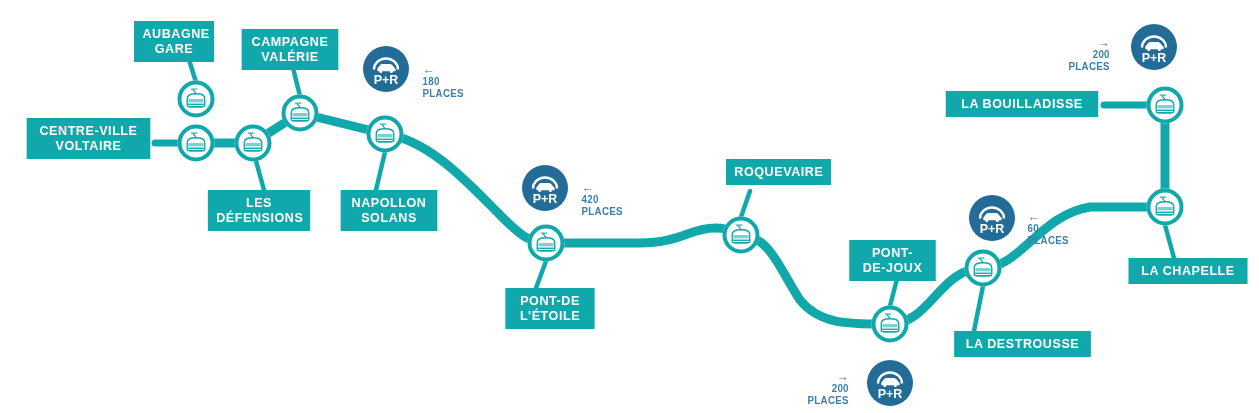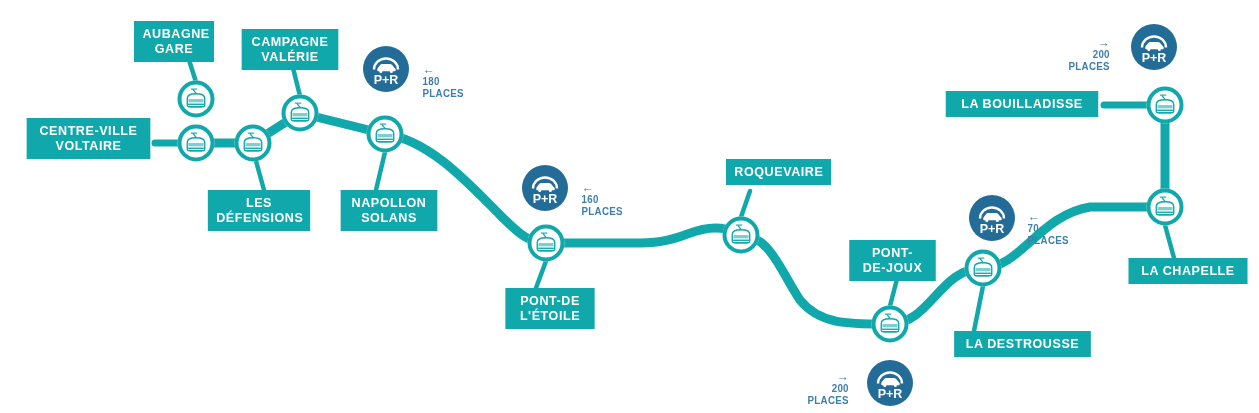--- a/index.html
+++ b/index.html
@@ -178,31 +178,31 @@
       <div class="pr-info align-left" style="left: 421px; top: 64px; color: rgb(61, 127, 168);"><span class="arrow">←</span><span>180</span><br><span>PLACES</span></div>
       <div class="pr-badge" style="left: 522px; top: 165px; background: rgb(35, 108, 151);">
         <svg width="46" height="46" viewBox="0 0 46 46">
           <path d="M 11 23.5 a 12 11 0 0 1 24 0" fill="none" stroke="#ffffff" stroke-width="2.4"></path>
           <path d="M 14.5 22.6 l 2.6 -3.6 q 0.8 -1.1 2.3 -1.1 l 7.2 0 q 1.6 0 2.6 1.1 l 2.6 3.3 q 0.9 0.2 0.9 1.1 l 0 1.1 q 0 0.8 -0.9 0.8 l -16.6 0 q -0.9 0 -0.9 -0.8 l 0 -1.1 q 0 -0.8 0.2 -0.8 z" fill="#ffffff"></path>
           <circle cx="17.8" cy="25.6" r="1.5" fill="#ffffff"></circle>
           <circle cx="28.4" cy="25.6" r="1.5" fill="#ffffff"></circle>
           <text x="23" y="38.2" fill="#ffffff" font-family="Liberation Sans, sans-serif" font-size="12.5" font-weight="bold" text-anchor="middle">P+R</text>
         </svg>
       </div>
-      <div class="pr-info align-left" style="left: 580px; top: 182px; color: rgb(61, 127, 168);"><span class="arrow">←</span><span>160</span><br><span>PLACES</span></div>
+      <div class="pr-info align-left" style="left: 580px; top: 182px; color: rgb(61, 127, 168);"><span class="arrow">←</span><span>420</span><br><span>PLACES</span></div>
       <div class="pr-badge" style="left: 969px; top: 195px; background: rgb(35, 108, 151);">
         <svg width="46" height="46" viewBox="0 0 46 46">
           <path d="M 11 23.5 a 12 11 0 0 1 24 0" fill="none" stroke="#ffffff" stroke-width="2.4"></path>
           <path d="M 14.5 22.6 l 2.6 -3.6 q 0.8 -1.1 2.3 -1.1 l 7.2 0 q 1.6 0 2.6 1.1 l 2.6 3.3 q 0.9 0.2 0.9 1.1 l 0 1.1 q 0 0.8 -0.9 0.8 l -16.6 0 q -0.9 0 -0.9 -0.8 l 0 -1.1 q 0 -0.8 0.2 -0.8 z" fill="#ffffff"></path>
           <circle cx="17.8" cy="25.6" r="1.5" fill="#ffffff"></circle>
           <circle cx="28.4" cy="25.6" r="1.5" fill="#ffffff"></circle>
           <text x="23" y="38.2" fill="#ffffff" font-family="Liberation Sans, sans-serif" font-size="12.5" font-weight="bold" text-anchor="middle">P+R</text>
         </svg>
       </div>
-      <div class="pr-info align-left" style="left: 1026px; top: 211px; color: rgb(61, 127, 168);"><span class="arrow">←</span><span>70</span><br><span>PLACES</span></div>
+      <div class="pr-info align-left" style="left: 1026px; top: 211px; color: rgb(61, 127, 168);"><span class="arrow">←</span><span>60</span><br><span>PLACES</span></div>
       <div class="pr-badge" style="left: 867px; top: 360px; background: rgb(35, 108, 151);">
         <svg width="46" height="46" viewBox="0 0 46 46">
           <path d="M 11 23.5 a 12 11 0 0 1 24 0" fill="none" stroke="#ffffff" stroke-width="2.4"></path>
           <path d="M 14.5 22.6 l 2.6 -3.6 q 0.8 -1.1 2.3 -1.1 l 7.2 0 q 1.6 0 2.6 1.1 l 2.6 3.3 q 0.9 0.2 0.9 1.1 l 0 1.1 q 0 0.8 -0.9 0.8 l -16.6 0 q -0.9 0 -0.9 -0.8 l 0 -1.1 q 0 -0.8 0.2 -0.8 z" fill="#ffffff"></path>
           <circle cx="17.8" cy="25.6" r="1.5" fill="#ffffff"></circle>
           <circle cx="28.4" cy="25.6" r="1.5" fill="#ffffff"></circle>
           <text x="23" y="38.2" fill="#ffffff" font-family="Liberation Sans, sans-serif" font-size="12.5" font-weight="bold" text-anchor="middle">P+R</text>
         </svg>
       </div>
       <div class="pr-info align-right" style="left: 806px; top: 371px; color: rgb(61, 127, 168);"><span class="arrow">→</span><span>200</span><br><span>PLACES</span></div>

